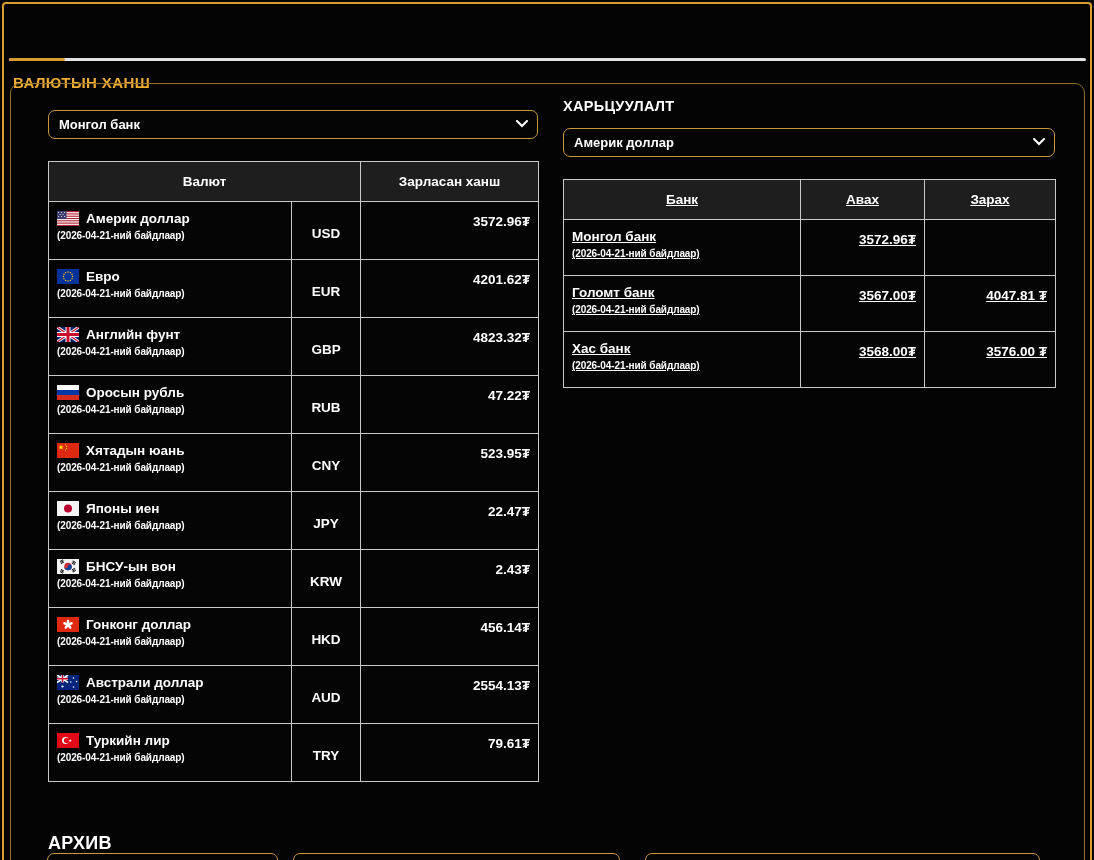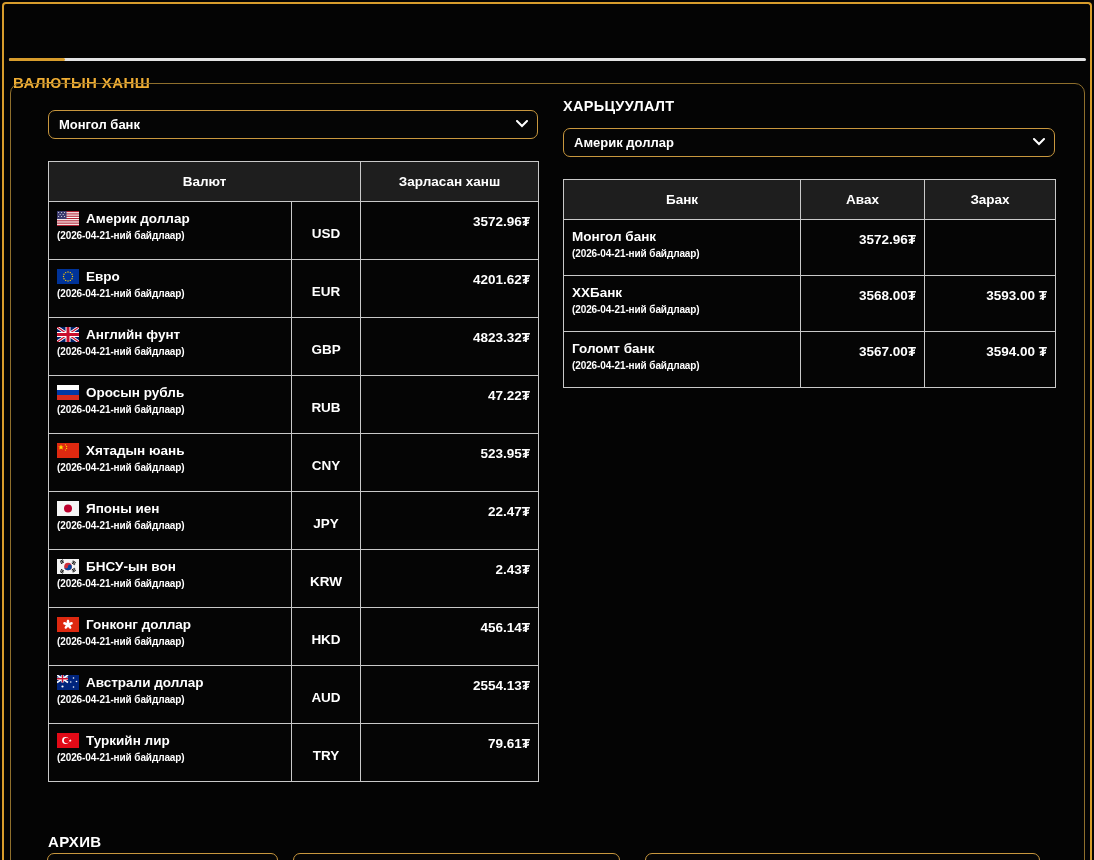--- a/index.html
+++ b/index.html
@@ -48,39 +48,39 @@
     font-size:13px; font-weight:bold; padding:0 26px 0 10px;
     appearance:none; -webkit-appearance:none; -moz-appearance:none;
     outline:none;
   }
   .chev{ position:absolute; right:10px; top:10px; pointer-events:none; }
   table.data-table{
     border-collapse:collapse; table-layout:fixed; margin-top:22px;
     background:#050505;
   }
   table.t-left{ width:490px; }
-  table.t-right{ width:492px; }
+  table.t-right{ width:492px;text-decoration:underline; }
   .data-table th, .data-table td{ border:1px solid #c9c9c9; }
   .data-table thead th{
     background:#1e1e1e; height:40px;
     font-size:13.5px; font-weight:bold; color:#fff; text-align:center;
   }
   .t-left tbody td{ height:58px; vertical-align:top; }
   .t-right tbody td{ height:56px; vertical-align:top; }
   td.name-cell{ padding:9px 8px 0 8px; }
   .cur-line{ display:flex; align-items:center; gap:7px; }
   .flag{ display:inline-flex; width:22px; height:15px; flex:0 0 auto; }
   .flag svg{ width:22px; height:15px; display:block; }
   .cur-name{ font-size:13.5px; font-weight:bold; white-space:nowrap; }
   .cur-date{ font-size:10px; font-weight:bold; margin-top:4px; letter-spacing:-.1px; }
   td.code-cell{ text-align:center; font-size:13.5px; font-weight:bold; padding-top:24px; }
   td.rate-cell{ text-align:right; font-size:13.5px; font-weight:bold; padding:12px 8px 11px 0; }
   .archive-heading{
     position:absolute; left:48px; top:833px;
-    font-size:15px; font-weight:bold; color:#fff; letter-spacing:.3px;
+    font-size:18px; font-weight:bold; color:#fff; letter-spacing:.3px;
   }
   .archive-box{
     position:absolute; top:853px; height:28px;
     border:1.5px solid #c8973e; border-radius:7px; background:#050505;
   }
   .archive-box.b1{ left:47px;  width:231px; }
   .archive-box.b2{ left:293px; width:327px; }
   .archive-box.b3{ left:645px; width:395px; }
 </style>
 </head>
@@ -378,36 +378,36 @@
               <span class="cur-name">Монгол банк</span>
             </div>
             <div class="cur-date">(2026-04-21-ний байдлаар)</div>
           </td>
           <td class="rate-cell">3572.96₮</td>
           <td class="rate-cell"></td>
         </tr>
         <tr>
           <td class="name-cell">
             <div class="cur-line">
-              <span class="cur-name">ХХБанк</span>
+              <span class="cur-name">Голомт банк</span>
+            </div>
+            <div class="cur-date">(2026-04-21-ний байдлаар)</div>
+          </td>
+          <td class="rate-cell">3567.00₮</td>
+          <td class="rate-cell">4047.81 ₮</td>
+        </tr>
+        <tr>
+          <td class="name-cell">
+            <div class="cur-line">
+              <span class="cur-name">Хас банк</span>
             </div>
             <div class="cur-date">(2026-04-21-ний байдлаар)</div>
           </td>
           <td class="rate-cell">3568.00₮</td>
-          <td class="rate-cell">3593.00 ₮</td>
-        </tr>
-        <tr>
-          <td class="name-cell">
-            <div class="cur-line">
-              <span class="cur-name">Голомт банк</span>
-            </div>
-            <div class="cur-date">(2026-04-21-ний байдлаар)</div>
-          </td>
-          <td class="rate-cell">3567.00₮</td>
-          <td class="rate-cell">3594.00 ₮</td>
+          <td class="rate-cell">3576.00 ₮</td>
         </tr>
       </tbody>
   </table>
 </div>
 
 <div class="archive-heading">АРХИВ</div>
 <div class="archive-box b1"></div>
 <div class="archive-box b2"></div>
 <div class="archive-box b3"></div>
 

